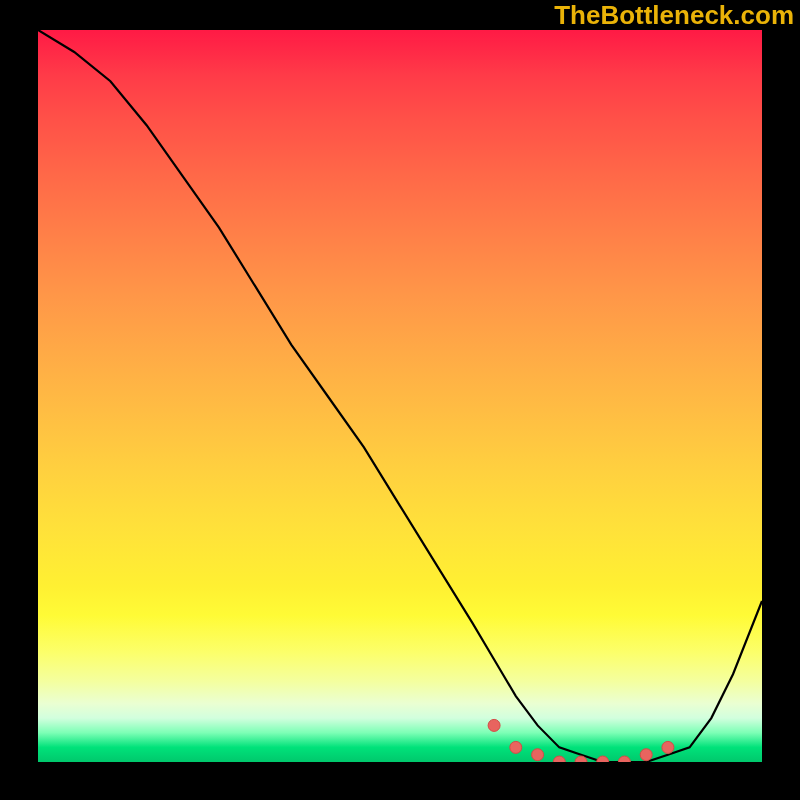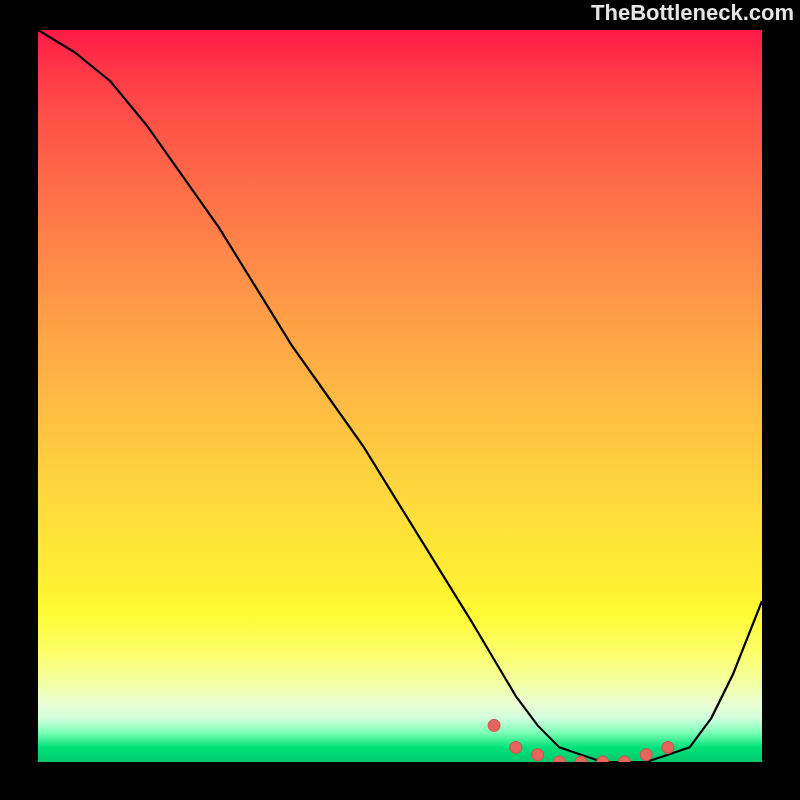--- a/index.html
+++ b/index.html
@@ -14,22 +14,22 @@
   .frame {
     position: relative;
     width: 800px;
     height: 800px;
     background: #000;
   }
   .watermark {
     position: absolute;
     top: 0;
     right: 6px;
-    color: #e5e5e5;
-    font-size: 22px;
+    color: #eab308;
+    font-size: 26px;
     font-weight: 600;
     letter-spacing: 0;
     z-index: 20;
   }
   .plot {
     position: absolute;
     left: 38px;
     top: 30px;
     width: 724px;
     height: 732px;

